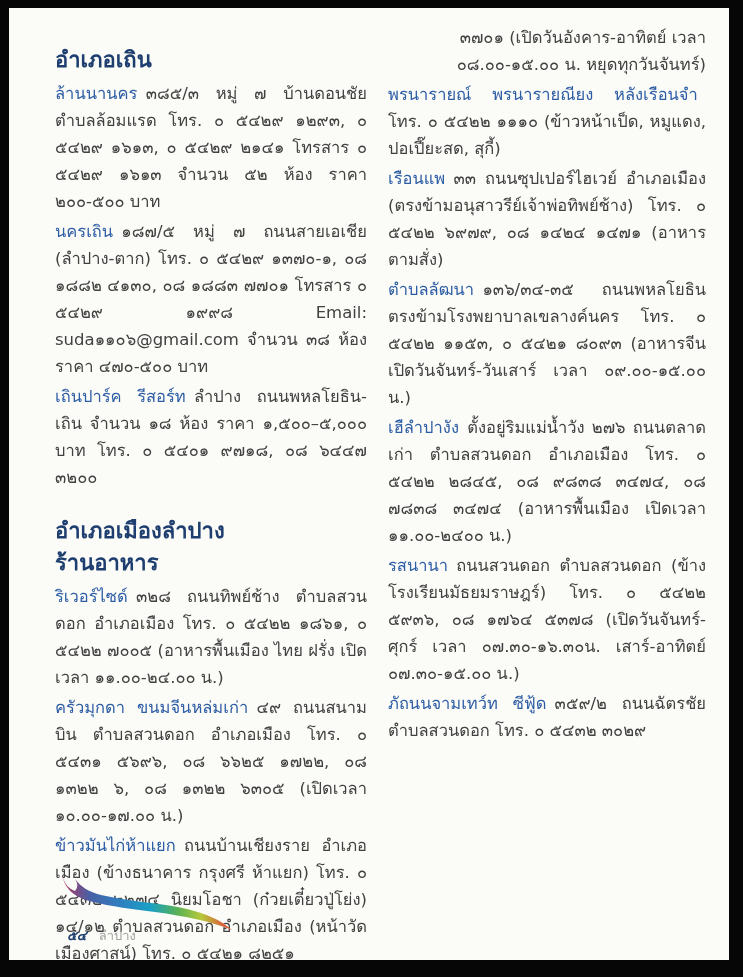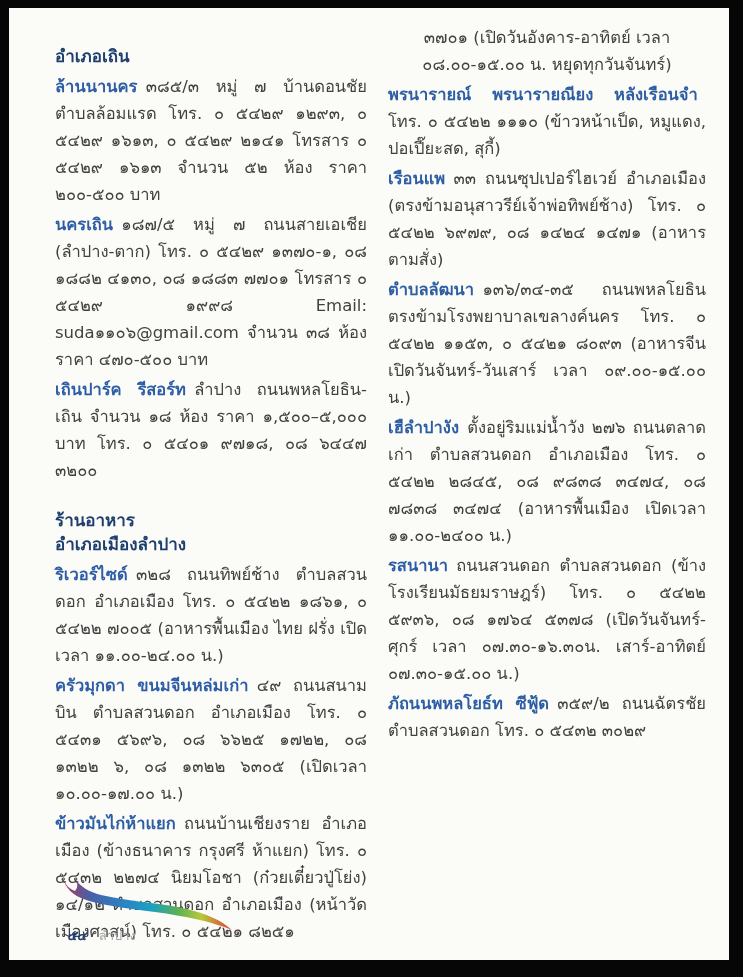--- a/index.html
+++ b/index.html
@@ -19,38 +19,38 @@
     display: flex;
     padding: 14px 26px 0 46px;
     gap: 21px;
   }
   .col { width: 312px; flex: 0 0 auto; }
   .col-left { padding-top: 22px; }
   .col-right { width: 318px; padding-top: 2px; }
 
   .section-title {
     margin: 0 0 4px 0;
-    font-size: 17px;
+    font-size: 22px;
     font-weight: bold;
     line-height: 1.45;
     color: var(--section-heading, #1d3e6e);
   }
   .section-title.stacked { margin: 24px 0 4px 0; }
   .section-title .line { display: block; }
 
   p.entry {
     margin: 0 0 3px 0;
     font-size: 16.5px;
     line-height: 27px;
     text-align: justify;
     color: var(--body-text, #414141);
   }
-  p.entry.cont { text-align: center; }
+  p.entry.cont { text-align: right; }
   .entry-name {
-    font-weight: bold;
+    font-weight: normal;
     color: var(--entry-name, #2d5da4);
     margin-right: 0.5em;
   }
   .entry-detail { }
 
   .footer {
     position: absolute;
     left: 46px;
     bottom: 14px;
     width: 220px;
@@ -91,22 +91,22 @@
         <b class="entry-name">ล้านนานคร</b><span class="entry-detail">๓๘๕/๓ หมู่ ๗ บ้านดอนชัย ตำบลล้อมแรด โทร. ๐ ๕๔๒๙ ๑๒๙๓, ๐ ๕๔๒๙ ๑๖๑๓, ๐ ๕๔๒๙ ๒๑๔๑ โทรสาร ๐ ๕๔๒๙ ๑๖๑๓ จำนวน ๕๒ ห้อง ราคา ๒๐๐-๕๐๐ บาท</span>
       </p>
       <p class="entry">
         <b class="entry-name">นครเถิน</b><span class="entry-detail">๑๘๗/๕ หมู่ ๗ ถนนสายเอเชีย (ลำปาง-ตาก) โทร. ๐ ๕๔๒๙ ๑๓๗๐-๑, ๐๘ ๑๘๘๒ ๔๑๓๐, ๐๘ ๑๘๘๓ ๗๗๐๑ โทรสาร ๐ ๕๔๒๙ ๑๙๙๘ Email: suda๑๑๐๖@gmail.com จำนวน ๓๘ ห้อง ราคา ๔๗๐-๕๐๐ บาท</span>
       </p>
       <p class="entry" style="margin-top:1px">
         <b class="entry-name">เถินปาร์ค รีสอร์ท</b><span class="entry-detail">ลำปาง ถนนพหลโยธิน-เถิน จำนวน ๑๘ ห้อง ราคา ๑,๕๐๐–๕,๐๐๐ บาท โทร. ๐ ๕๔๐๑ ๙๗๑๘, ๐๘ ๖๔๔๗ ๓๒๐๐</span>
       </p>
 
       <h2 class="section-title stacked">
+        <span class="line">อำเภอเมืองลำปาง</span>
         <span class="line">ร้านอาหาร</span>
-        <span class="line">อำเภอเมืองลำปาง</span>
       </h2>
 
       <p class="entry">
         <b class="entry-name">ริเวอร์ไซด์</b><span class="entry-detail">๓๒๘ ถนนทิพย์ช้าง ตำบลสวนดอก อำเภอเมือง โทร. ๐ ๕๔๒๒ ๑๘๖๑, ๐ ๕๔๒๒ ๗๐๐๕ (อาหารพื้นเมือง ไทย ฝรั่ง เปิดเวลา ๑๑.๐๐-๒๔.๐๐ น.)</span>
       </p>
       <p class="entry">
         <b class="entry-name">ครัวมุกดา ขนมจีนหล่มเก่า</b><span class="entry-detail">๔๙ ถนนสนามบิน ตำบลสวนดอก อำเภอเมือง โทร. ๐ ๕๔๓๑ ๕๖๙๖, ๐๘ ๖๖๒๕ ๑๗๒๒, ๐๘ ๑๓๒๒ ๖, ๐๘ ๑๓๒๒ ๖๓๐๕ (เปิดเวลา ๑๐.๐๐-๑๗.๐๐ น.)</span>
       </p>
       <p class="entry">
         <b class="entry-name">ข้าวมันไก่ห้าแยก</b><span class="entry-detail">ถนนบ้านเชียงราย อำเภอเมือง (ข้างธนาคาร กรุงศรี ห้าแยก) โทร. ๐ ๕๔๓๒ ๒๒๗๔ นิยมโอชา (ก๋วยเตี๋ยวปู่โย่ง) ๑๔/๑๒ ตำบลสวนดอก อำเภอเมือง (หน้าวัดเมืองศาสน์) โทร. ๐ ๕๔๒๑ ๘๒๕๑</span>
@@ -126,21 +126,21 @@
       <p class="entry">
         <b class="entry-name">ตำบลลัฒนา</b><span class="entry-detail">๑๓๖/๓๔-๓๕ ถนนพหลโยธิน ตรงข้ามโรงพยาบาลเขลางค์นคร โทร. ๐ ๕๔๒๒ ๑๑๕๓, ๐ ๕๔๒๑ ๘๐๙๓ (อาหารจีน เปิดวันจันทร์-วันเสาร์ เวลา ๐๙.๐๐-๑๕.๐๐ น.)</span>
       </p>
       <p class="entry">
         <b class="entry-name">เฮืลำปางัง</b><span class="entry-detail">ตั้งอยู่ริมแม่น้ำวัง ๒๗๖ ถนนตลาดเก่า ตำบลสวนดอก อำเภอเมือง โทร. ๐ ๕๔๒๒ ๒๘๔๕, ๐๘ ๙๘๓๘ ๓๔๗๔, ๐๘ ๗๘๓๘ ๓๔๗๔ (อาหารพื้นเมือง เปิดเวลา ๑๑.๐๐-๒๔๐๐ น.)</span>
       </p>
       <p class="entry">
         <b class="entry-name">รสนานา</b><span class="entry-detail">ถนนสวนดอก ตำบลสวนดอก (ข้างโรงเรียนมัธยมราษฎร์) โทร. ๐ ๕๔๒๒ ๕๙๓๖, ๐๘ ๑๗๖๔ ๕๓๗๘ (เปิดวันจันทร์-ศุกร์ เวลา ๐๗.๓๐-๑๖.๓๐น. เสาร์-อาทิตย์ ๐๗.๓๐-๑๕.๐๐ น.)</span>
       </p>
       <p class="entry">
-        <b class="entry-name">ภัถนนพหลโยธ์ท ซีฟู้ด</b><span class="entry-detail">๓๕๙/๒ ถนนฉัตรชัย ตำบลสวนดอก โทร. ๐ ๕๔๓๒ ๓๐๒๙</span>
+        <b class="entry-name">ภัถนนจามเทว์ท ซีฟู้ด</b><span class="entry-detail">๓๕๙/๒ ถนนฉัตรชัย ตำบลสวนดอก โทร. ๐ ๕๔๓๒ ๓๐๒๙</span>
       </p>
 
     </div>
 
   </div>
 
   <div class="footer">
     <svg class="swoosh" viewBox="0 0 190 62" xmlns="http://www.w3.org/2000/svg">
       <defs>
         <linearGradient id="swooshGrad" x1="0" y1="0" x2="1" y2="0">

